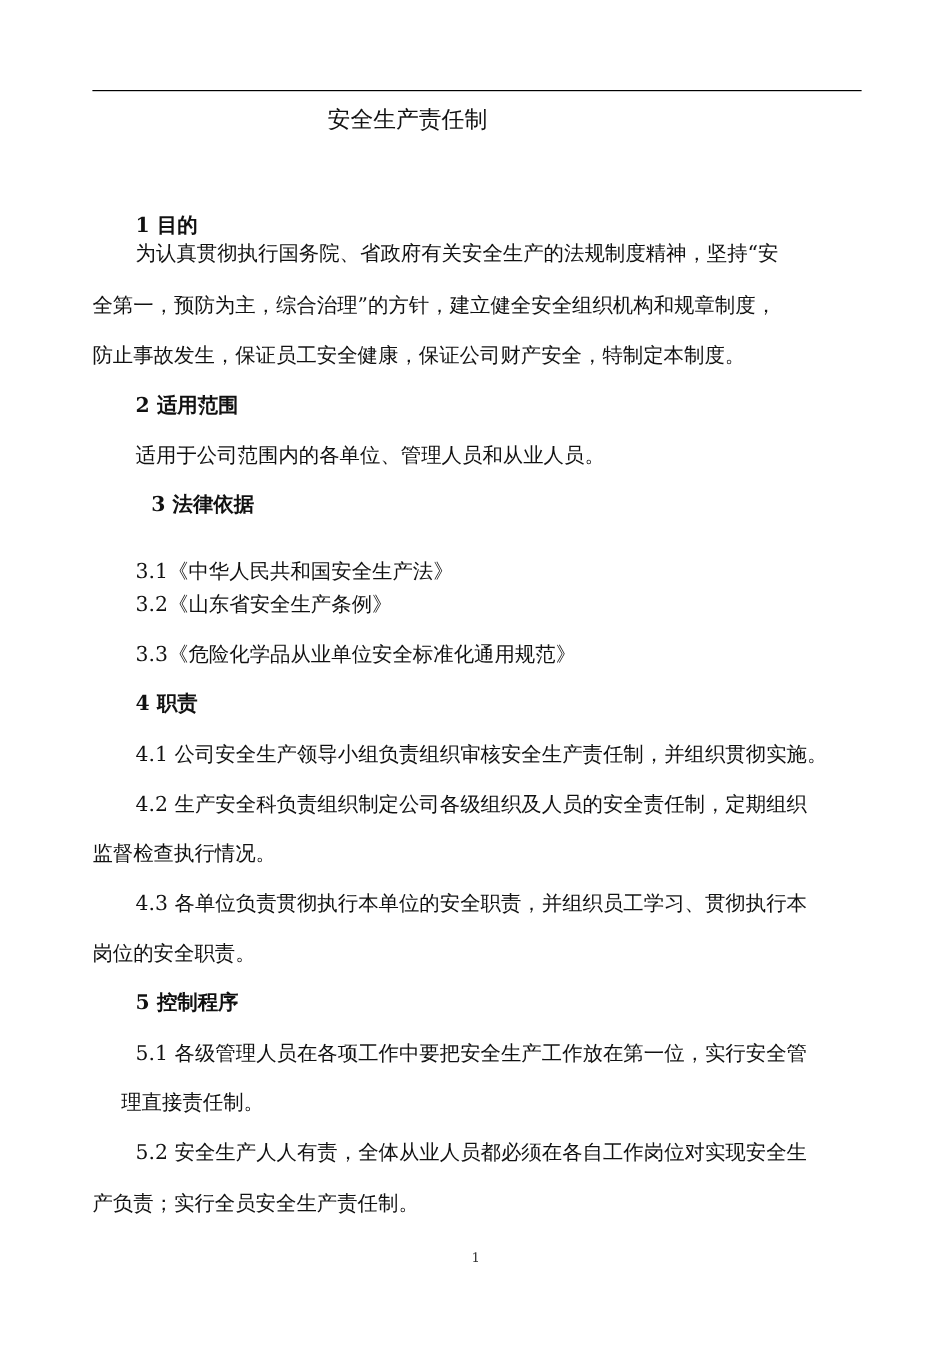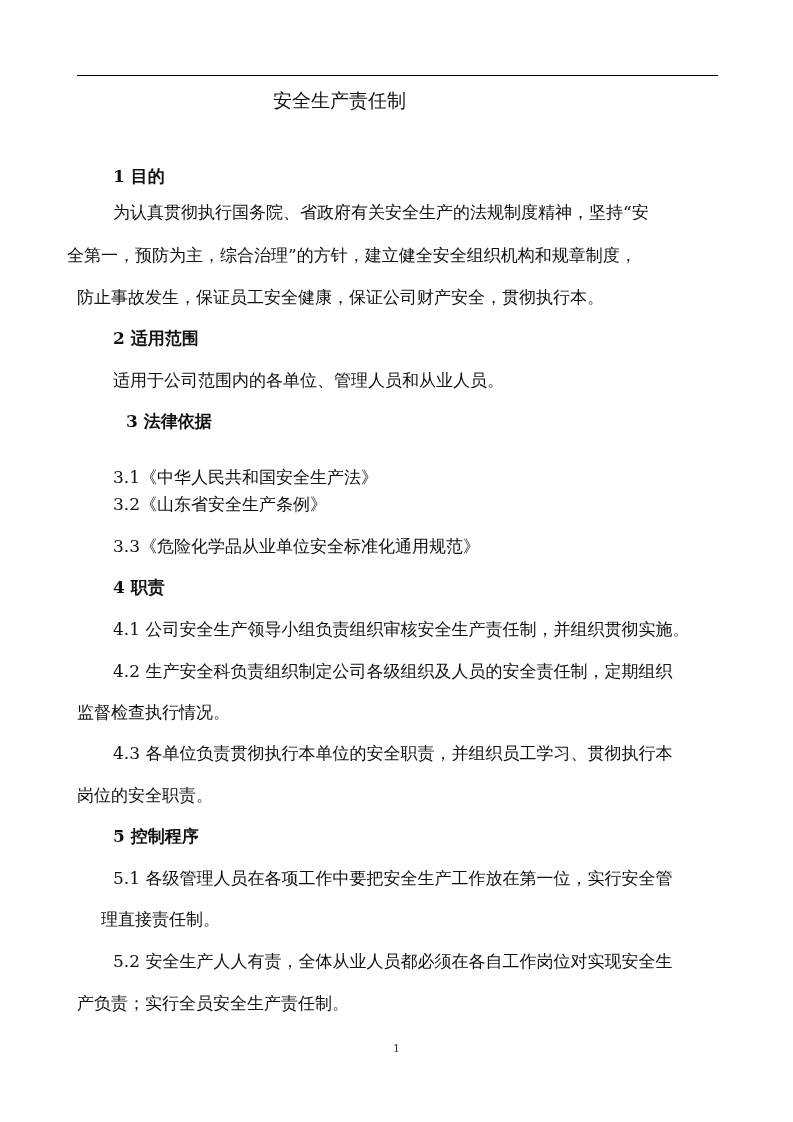--- a/index.html
+++ b/index.html
@@ -11,24 +11,24 @@
   .line { position: absolute; white-space: nowrap; font-size: 17px; line-height: 24px; }
   .heading { font-weight: bold; }
   .page-num { position: absolute; top: 1042px; left: 0; width: 793px; text-align: center; font-size: 11px; color: #333; }
 </style>
 </head>
 <body>
 
 <div class="rule"></div>
 <div class="title">安全生产责任制</div>
 
-<div class="line heading" style="left:113px; top:164px;">1  目的</div>
+<div class="line heading" style="left:113px; top:176px;">1  目的</div>
 <div class="line" style="left:113px; top:200px;">为认真贯彻执行国务院、省政府有关安全生产的法规制度精神，坚持“安</div>
-<div class="line" style="left:67px; top:243px;">全第一，预防为主，综合治理”的方针，建立健全安全组织机构和规章制度，</div>
-<div class="line" style="left:77px; top:285px;">防止事故发生，保证员工安全健康，保证公司财产安全，贯彻执行本。</div>
+<div class="line" style="left:77px; top:243px;">全第一，预防为主，综合治理”的方针，建立健全安全组织机构和规章制度，</div>
+<div class="line" style="left:77px; top:285px;">防止事故发生，保证员工安全健康，保证公司财产安全，特制定本制度。</div>
 
 <div class="line heading" style="left:113px; top:326px;">2  适用范围</div>
 <div class="line" style="left:113px; top:368px;">适用于公司范围内的各单位、管理人员和从业人员。</div>
 
 <div class="line heading" style="left:126px; top:409px;">3  法律依据</div>
 <div class="line" style="left:113px; top:451px;margin-top:14px;">3.1《中华人民共和国安全生产法》</div>
 <div class="line" style="left:113px; top:492px;">3.2《山东省安全生产条例》</div>
 <div class="line" style="left:113px; top:534px;">3.3《危险化学品从业单位安全标准化通用规范》</div>
 
 <div class="line heading" style="left:113px; top:575px;">4  职责</div>

